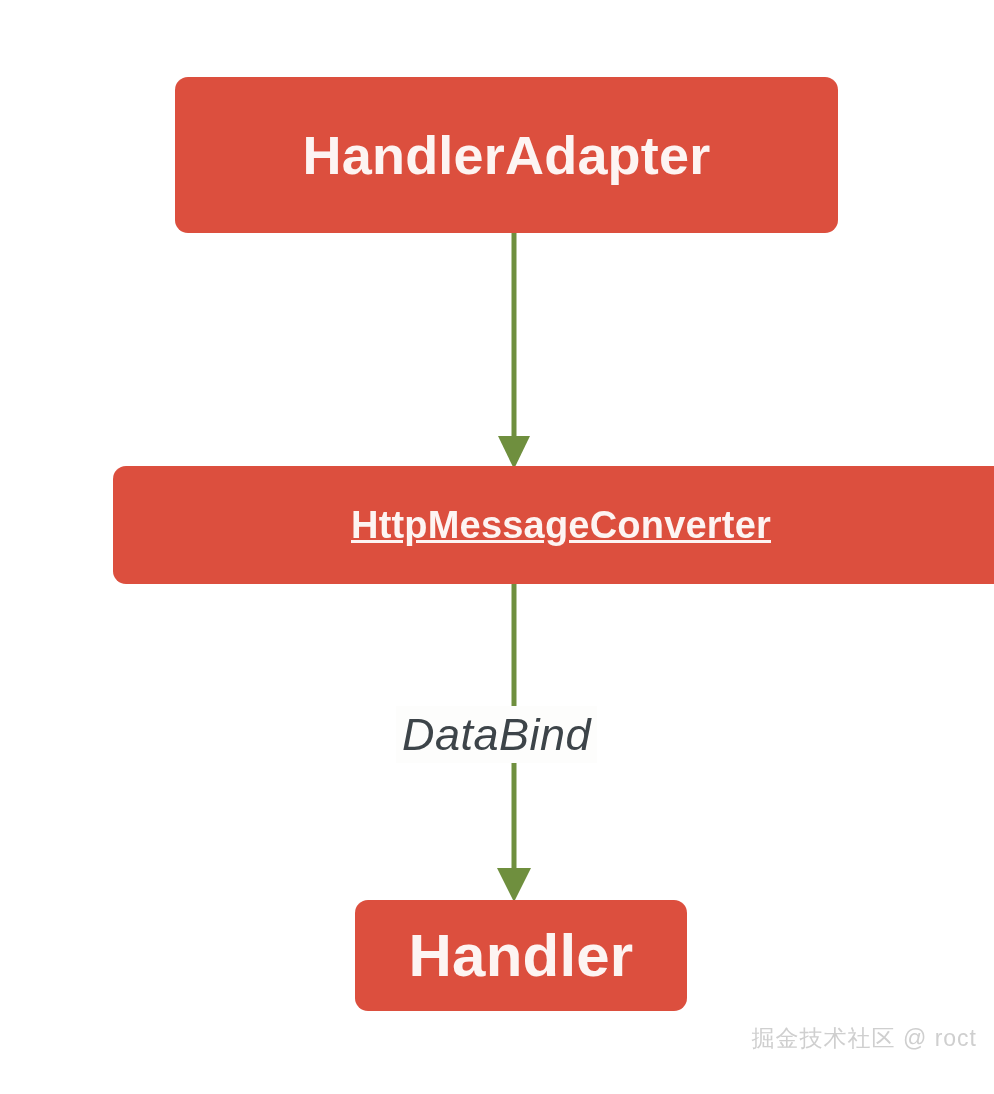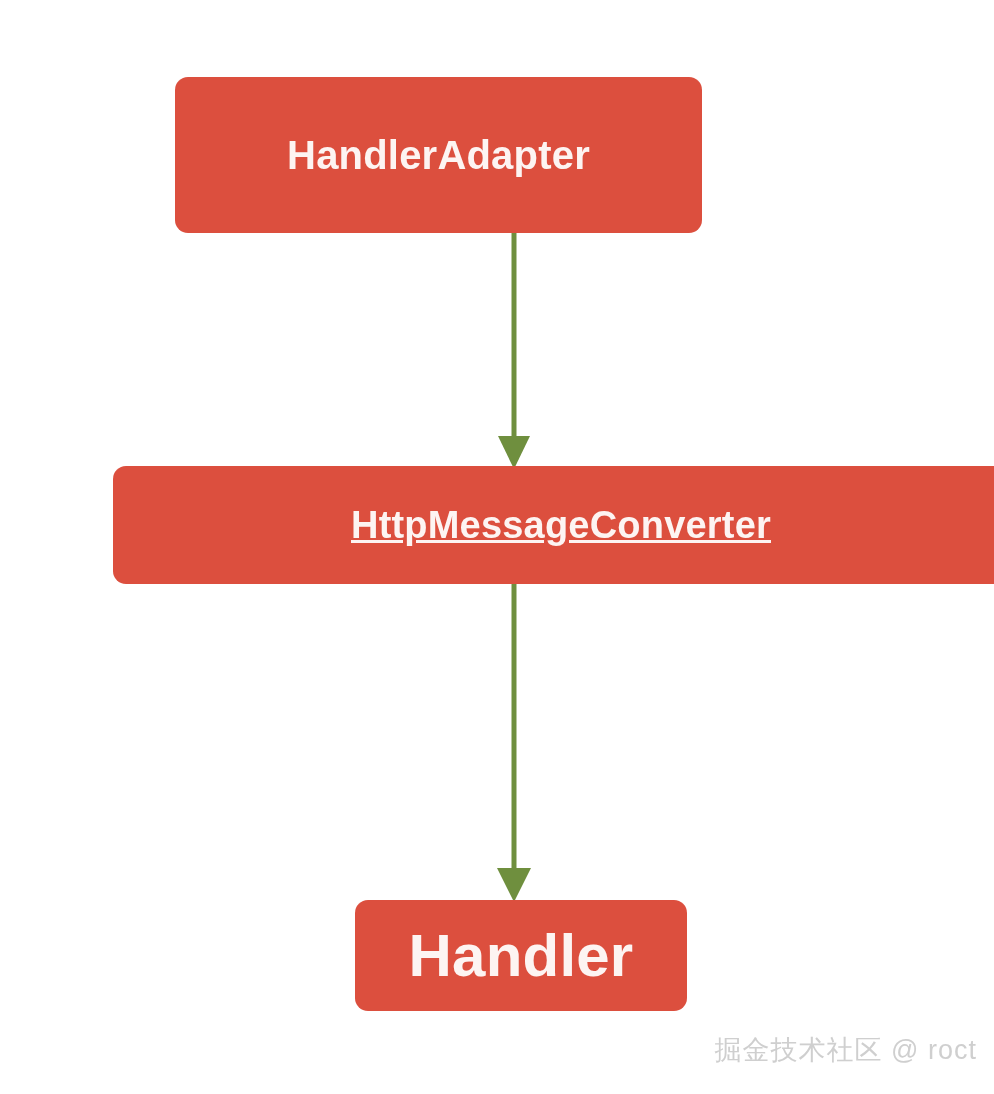--- a/index.html
+++ b/index.html
@@ -34,23 +34,23 @@
     letter-spacing: 0.2px;
     text-align: center;
     line-height: 1;
     white-space: nowrap;
     z-index: 3;
   }
 
   #node-handler-adapter {
     left: 175px;
     top: 77px;
-    width: 527px;
+    width: 663px;
     height: 156px;
-    font-size: 40px;
+    font-size: 54px;
   }
 
   #node-http-message-converter {
     left: 113px;
     top: 466px;
     width: 896px;
     height: 118px;
     font-size: 38px;
     text-decoration: underline;
   }
@@ -101,24 +101,24 @@
     font-weight: normal;
     letter-spacing: 0.5px;
     line-height: 1.18;
     white-space: nowrap;
   }
 
   
   #watermark {
     position: absolute;
     right: 17px;
-    bottom: 26px;
+    bottom: 40px;
     z-index: 5;
     color: #cfcfcf;
-    font-size: 27px;
+    font-size: 23px;
     font-weight: normal;
     letter-spacing: 1px;
     white-space: nowrap;
     margin-left: 31px;
   }
 </style>
 </head>
 <body>
 
 <div id="canvas">
@@ -138,20 +138,21 @@
     <span>HttpMessageConverter</span>
   </div>
 
   <div class="arrow" id="arrow-converter-to-handler">
     <svg width="60" height="320" viewBox="0 0 60 320">
       <line x1="30" y1="0" x2="30" y2="290" stroke="#6f8f3e" stroke-width="5"></line>
       <polygon points="30,320 13,286 47,286" fill="#6f8f3e"></polygon>
     </svg>
   </div>
 
+  <div id="edge-label-databind">DataBind</div>
 
   <div class="node" id="node-handler">
     <span>Handler</span>
   </div>
 
   <div id="watermark">掘金技术社区 @ roct</div>
 
 </div>
 
 </body></html>

